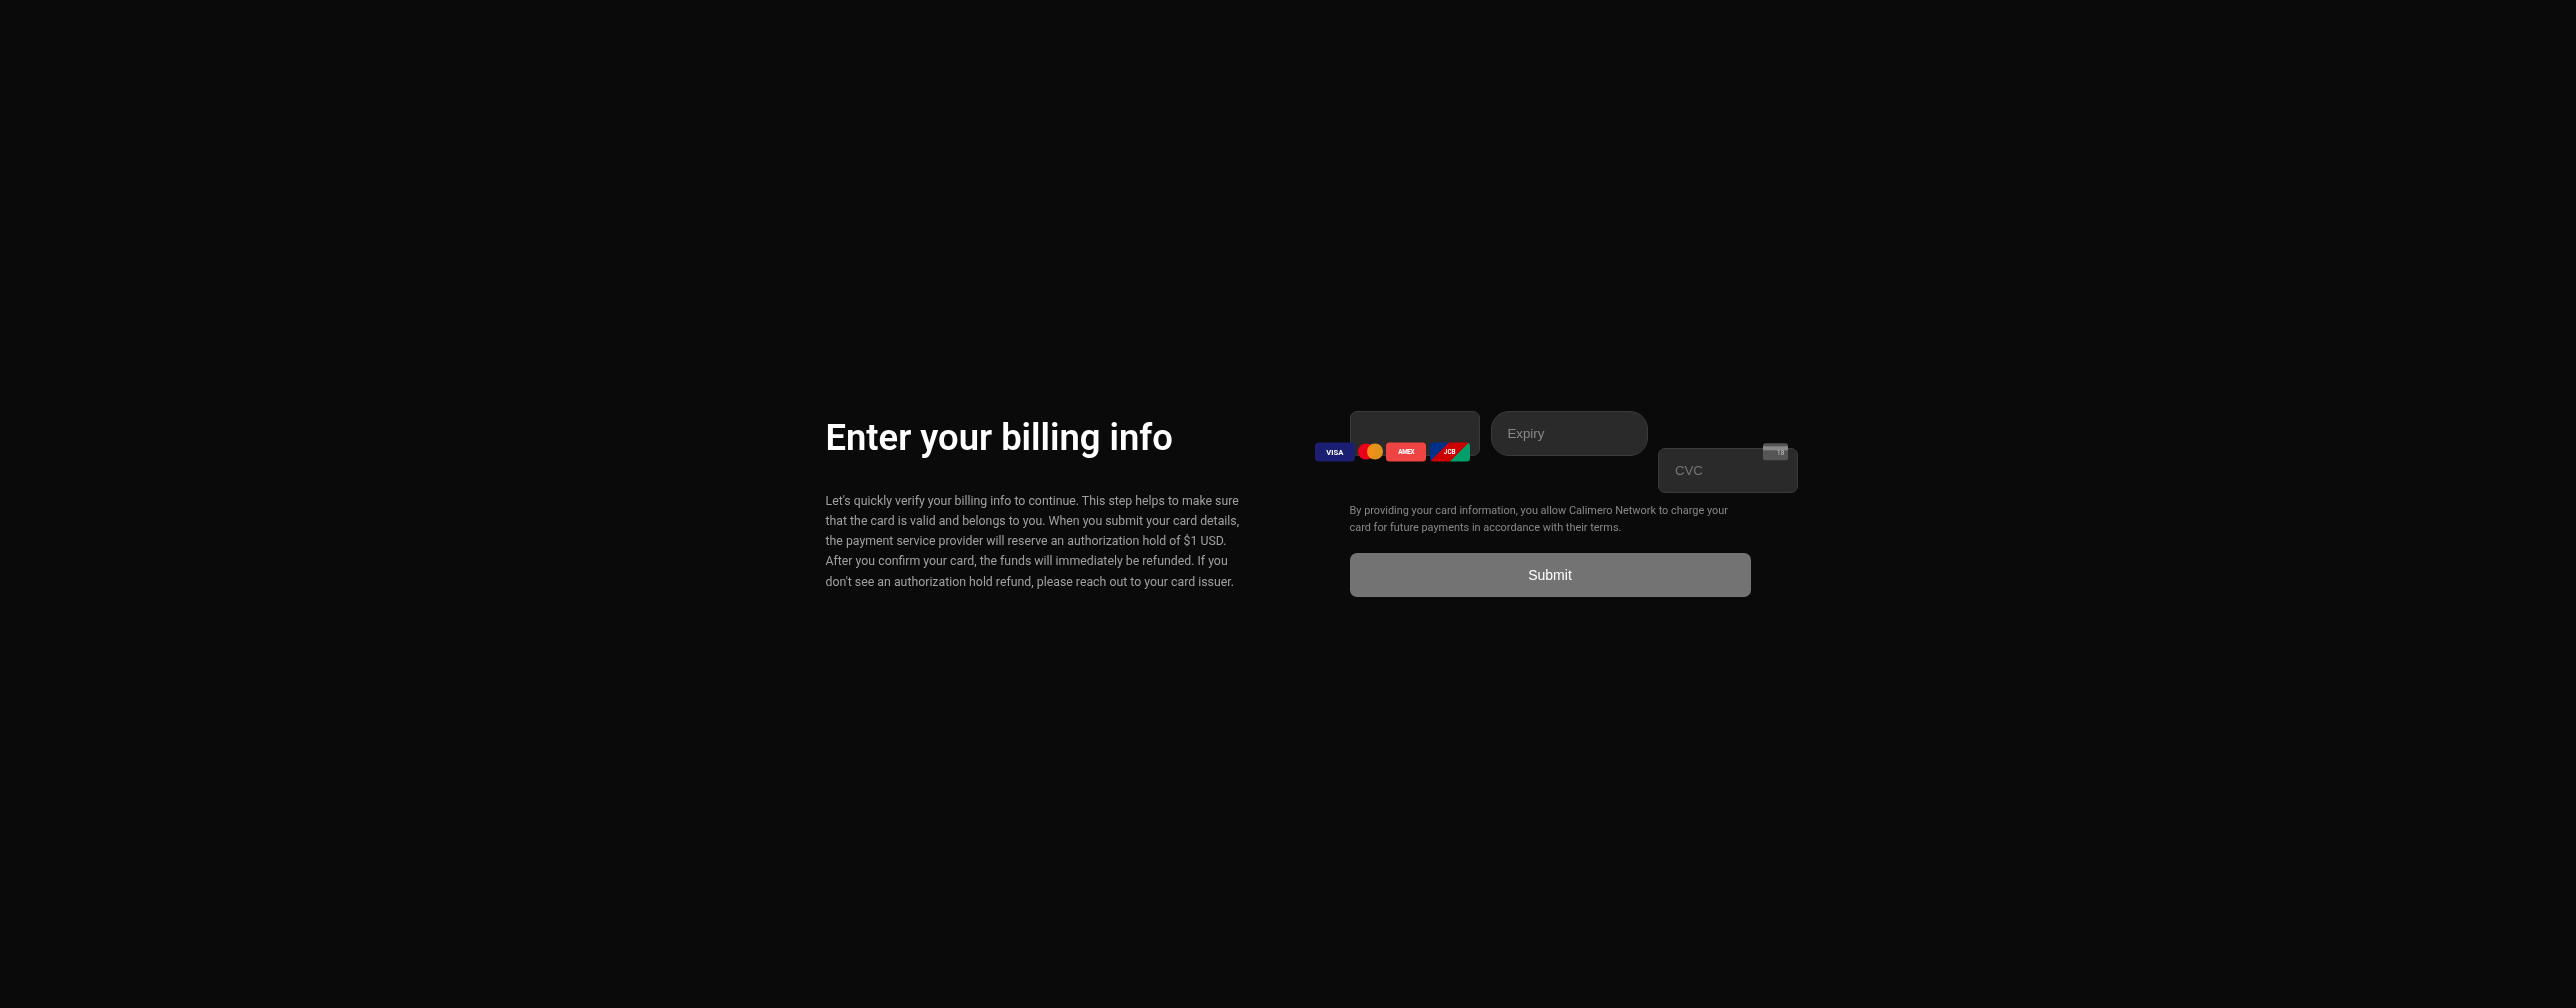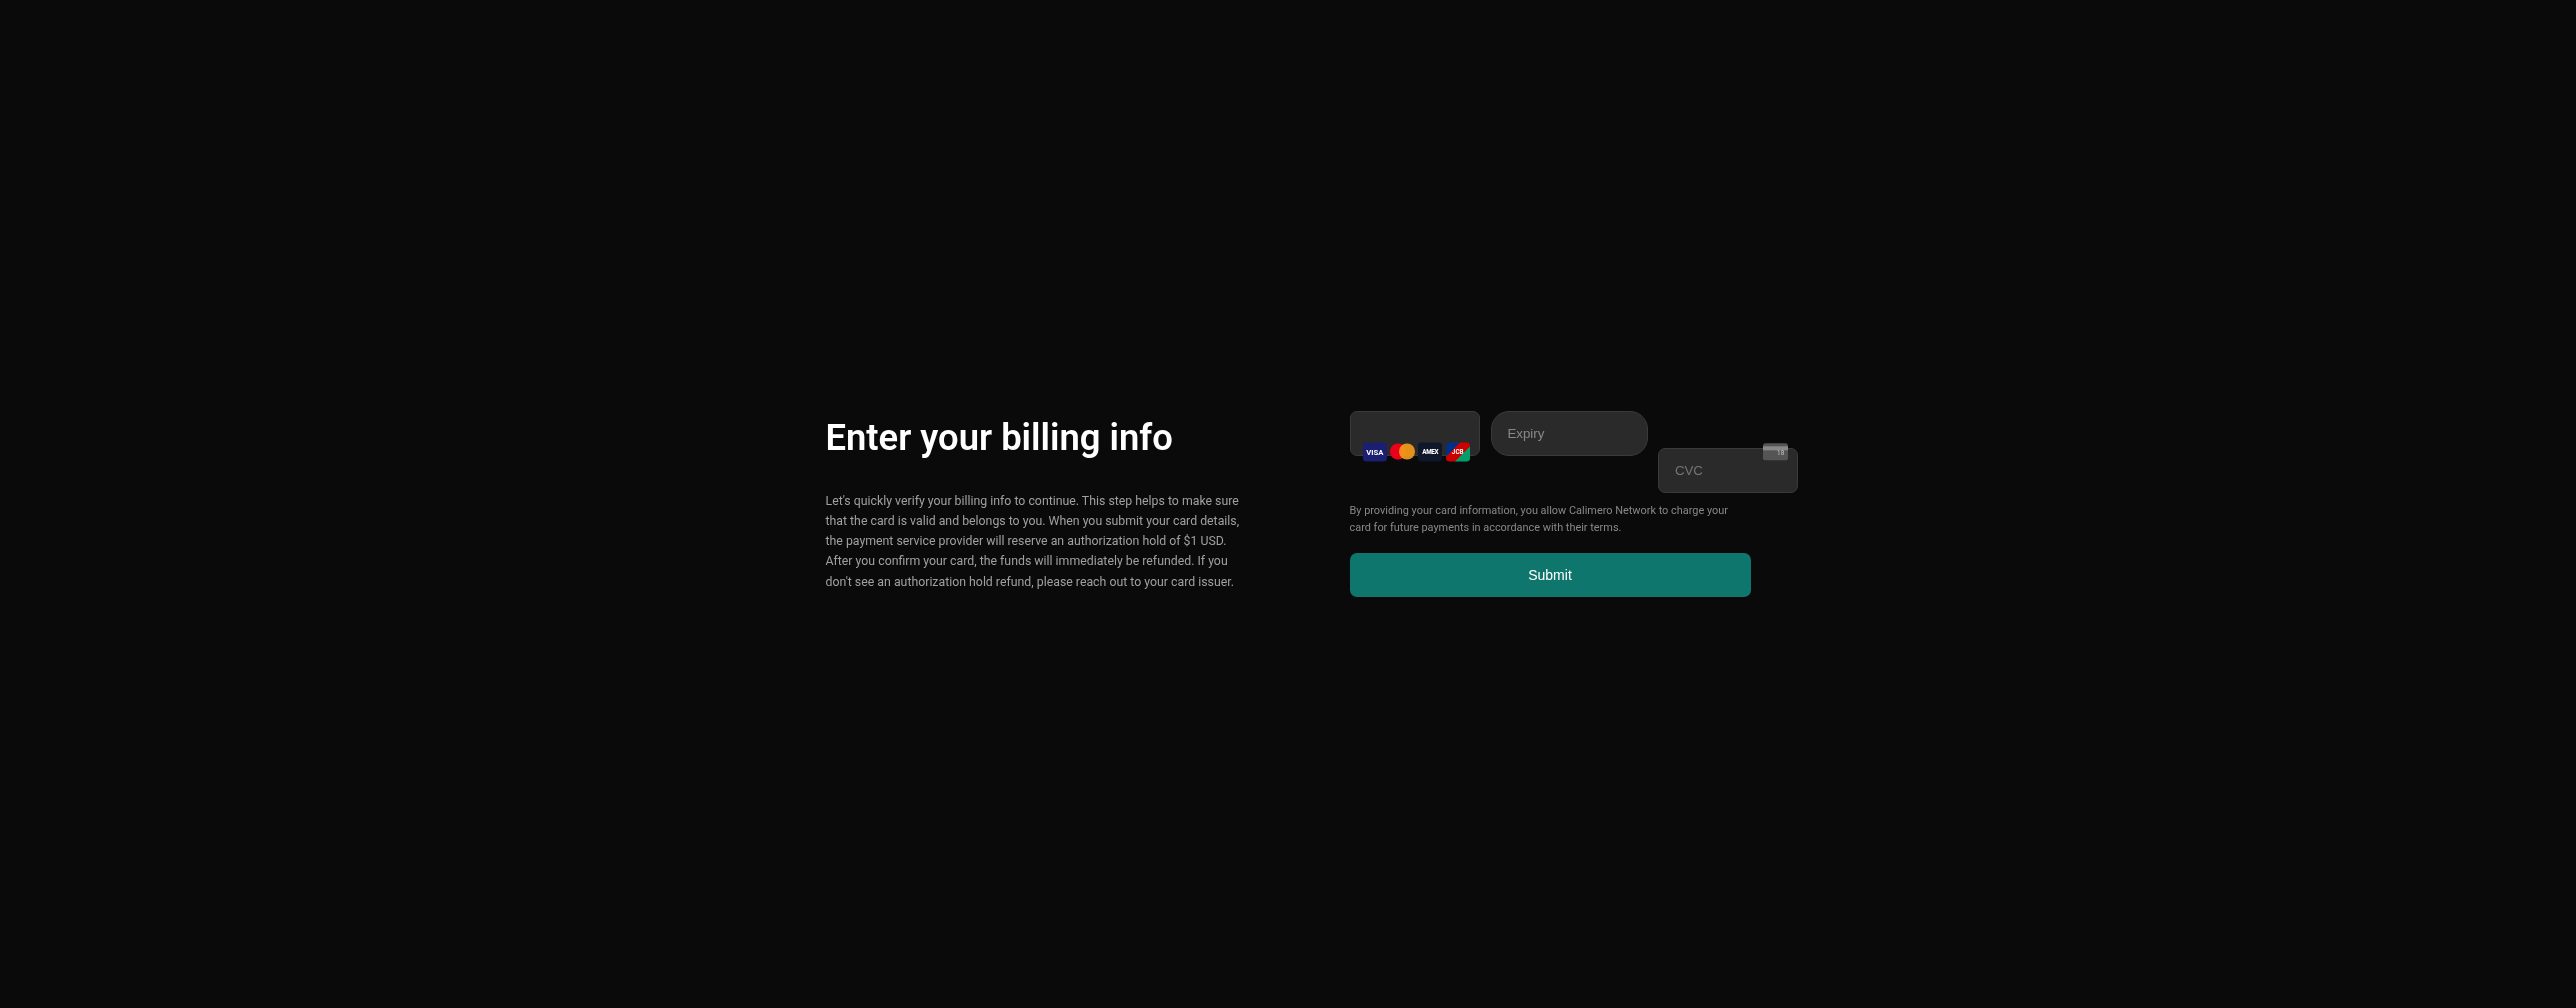--- a/index.html
+++ b/index.html
@@ -100,21 +100,21 @@
       position: absolute;
       right: 10.5px;
       top: 50%;
       transform: translateY(-50%);
       display: flex;
       gap: 3.5px;
       align-items: center;
     }
 
     .card-icon {
-      width: 24px;
+      width: 40px;
       height: 19px;
       border-radius: 3.5px;
       display: flex;
       align-items: center;
       justify-content: center;
       font-size: 0.55rem;
       font-weight: bold;
     }
 
     .visa-icon {
@@ -141,21 +141,21 @@
       width: 15.7px;
       height: 15.7px;
       background-color: #f79e1b;
       border-radius: 50%;
       position: absolute;
       right: 0;
       opacity: 0.9;
     }
 
     .amex-icon {
-      background-color: #0f172a;
+      background-color: #ef4444;
       color: #ffffff;
       font-size: 0.5rem;
       font-weight: 800;
       letter-spacing: -0.4px;
     }
 
     .jcb-icon {
       background: linear-gradient(135deg, #003087 33%, #cc0000 33%, #cc0000 66%, #009f6b 66%);
       color: #ffffff;
       font-size: 0.5rem;
@@ -262,21 +262,21 @@
     .terms-text {
       font-size: 0.78rem;
       color: #888888;
       line-height: 1.5;
       margin-bottom: 17.4px;
     }
 
     .submit-button {
       width: 100%;
       padding: 14px;
-      background-color: #0f766e;
+      background-color: #737373;
       border: none;
       border-radius: 7px;
       color: #ffffff;
       font-size: 1rem;
       font-weight: 500;
       cursor: pointer;
       transition: background-color 0.2s;
     }
   </style>
 </head>

